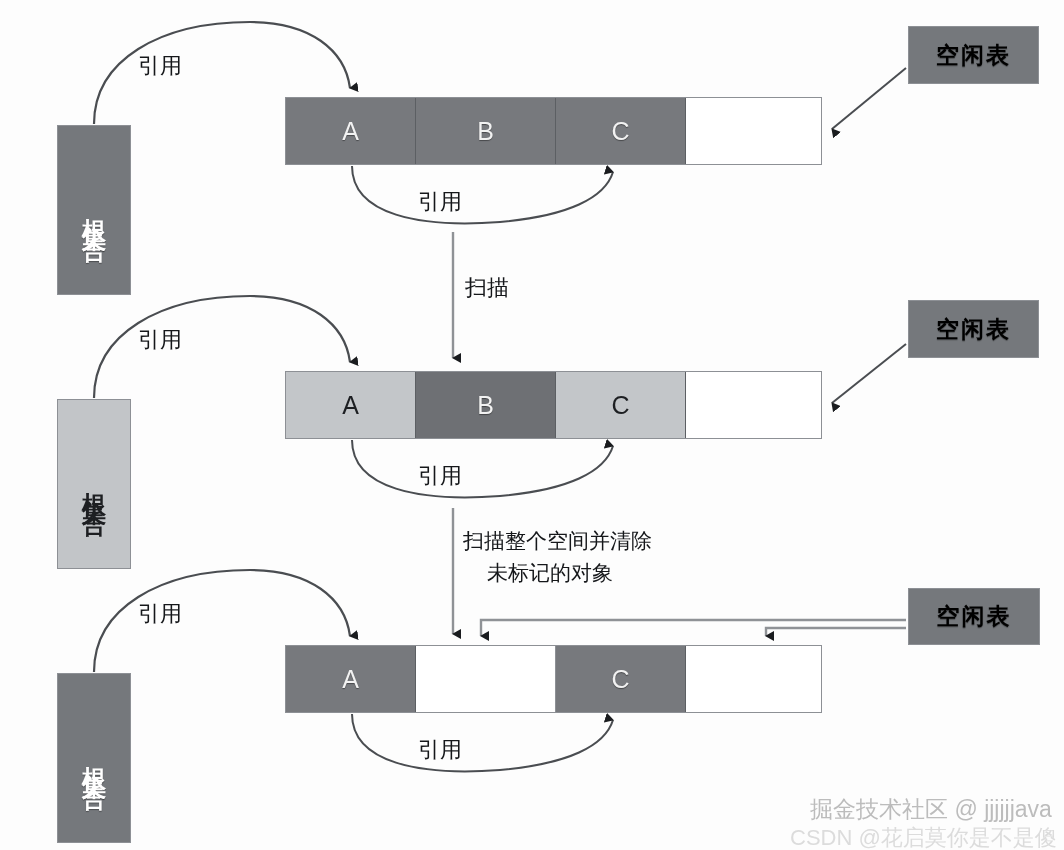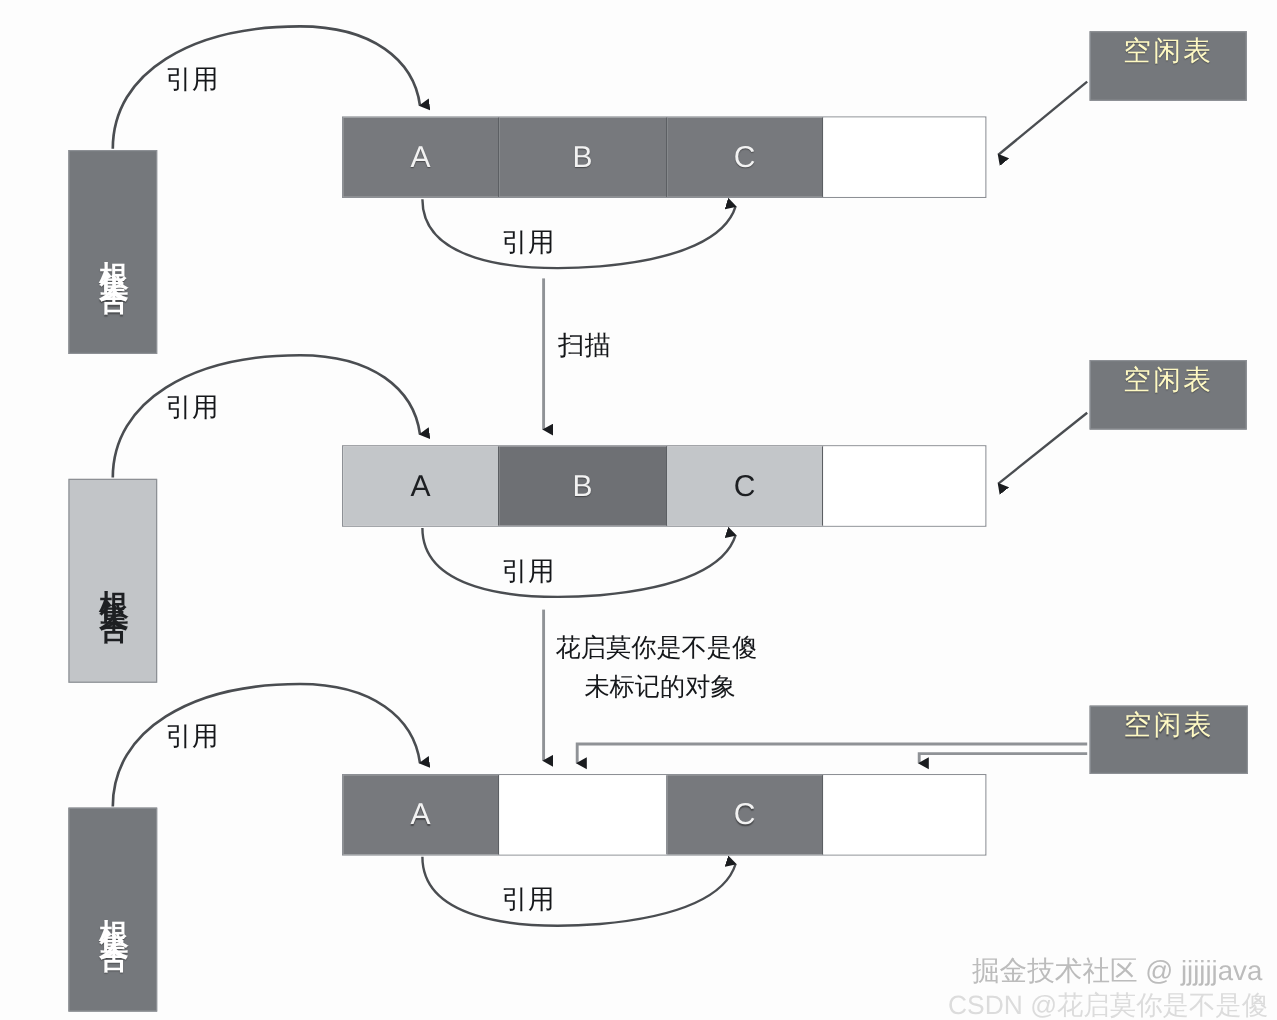--- a/index.html
+++ b/index.html
@@ -73,24 +73,25 @@
   .cell-light { background: #c3c6c9; color: #1d1f22; }
   .cell-free  { background: #ffffff; color: transparent; border-right-color: #8d9095; }
 
   
   .freebox {
     position: absolute;
     box-sizing: border-box;
     background: #75787c;
     border: 1px solid #8d9095;
     display: flex;
+    align-items: center;
     justify-content: center;
-    color: #fef9c3;
+    color: #000000;
     font-size: 23px;
-    font-weight: 400;
+    font-weight: 700;
     letter-spacing: 2px;
     text-shadow: 0 1px 1px rgba(0,0,0,.35);
   }
 
   
   .label {
     position: absolute;
     font-size: 22px;
     font-weight: 400;
     color: #15171a;
@@ -183,21 +184,21 @@
     <div class="cell cell-free" style="width:135px;"></div>
   </div>
 
   <div class="freebox" style="left:908px; top:300px; width:131px; height:58px;">
     <span>空闲表</span>
   </div>
 
   <div class="label" style="left:138px; top:326px;">引用</div>
   <div class="label" style="left:418px; top:462px;">引用</div>
 
-  <div class="label small" style="left:463px; top:528px;">花启莫你是不是傻</div>
+  <div class="label small" style="left:463px; top:528px;">扫描整个空间并清除</div>
   <div class="label small" style="left:487px; top:560px;">未标记的对象</div>
 
   <div class="rootbox root-dark" style="left:57px; top:673px; width:74px; height:170px;">
     <span class="vtext">根集合</span>
   </div>
 
   <div class="bar" style="left:285px; top:645px; width:537px; height:68px;">
     <div class="cell cell-dark" style="width:130px;">A</div>
     <div class="cell cell-free" style="width:140px;"></div>
     <div class="cell cell-dark" style="width:130px;">C</div>

